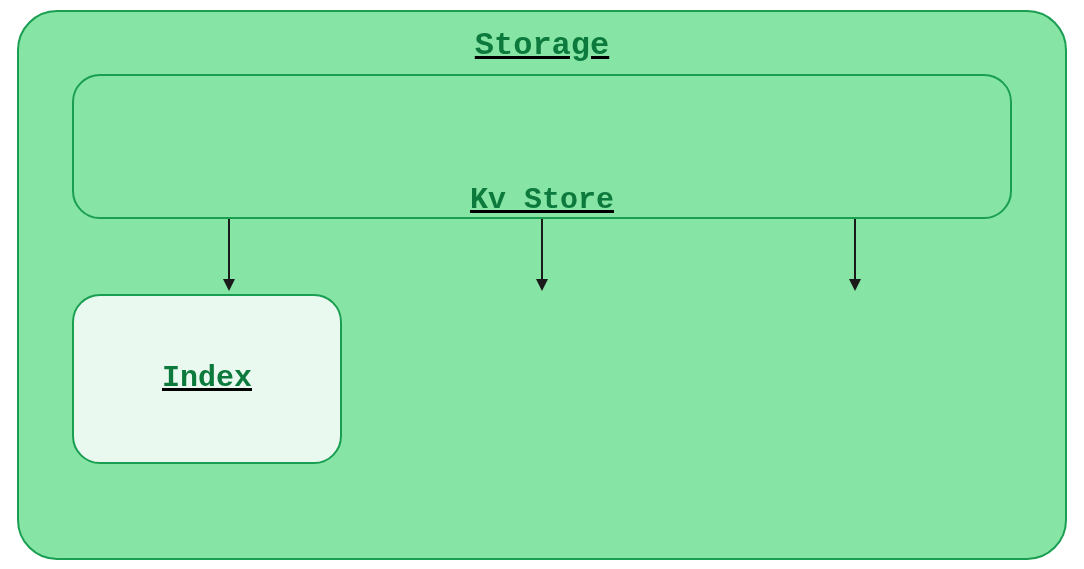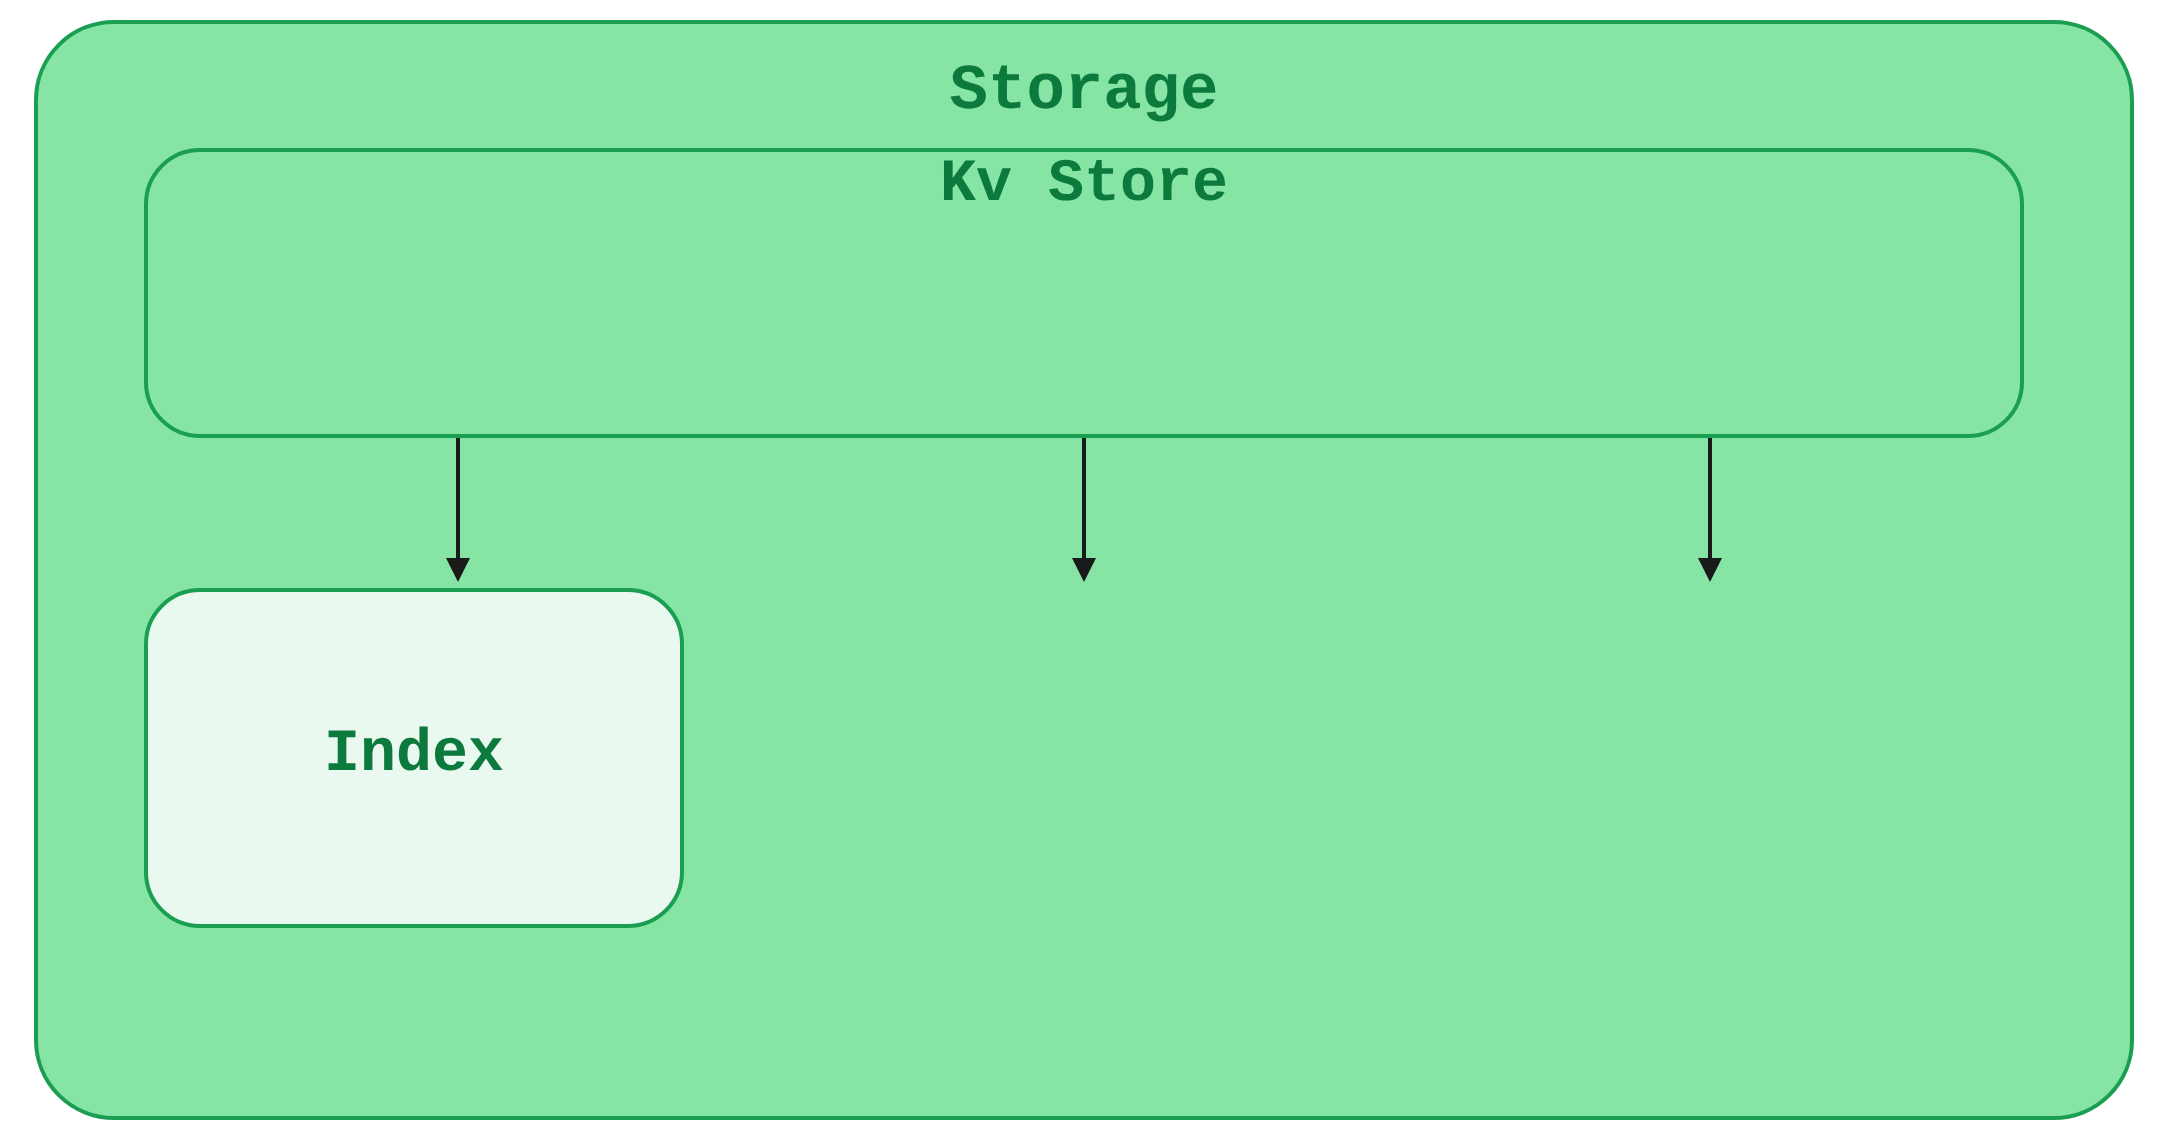--- a/index.html
+++ b/index.html
@@ -20,38 +20,39 @@
     .outer-container {
       width: 1050px;
       height: 550px;
       background: #86e5a4;
       border: 2px solid #1a9e52;
       border-radius: 40px;
       position: relative;
       padding: 15px 25px 39px 25px;
       display: flex;
       flex-direction: column;
+      text-decoration: underline;
     }
     .storage-title {
       text-align: center;
       font-size: 32px;
       font-weight: bold;
       color: #0d7a3d;
       margin-bottom: 10px;
       font-family: 'Courier New', Courier, monospace;
     }
     .kv-store-box {
       width: 940px;
       height: 145px;
       margin: 0 auto;
       border: 2px solid #1a9e52;
       border-radius: 28px;
       background: transparent;
       display: flex;
-      align-items: flex-start;
+      align-items: flex-end;
       justify-content: center;
     }
     .kv-store-title {
       font-size: 30px;
       font-weight: bold;
       color: #0d7a3d;
       font-family: 'Courier New', Courier, monospace;
     }
     .arrows-row {
       width: 940px;

